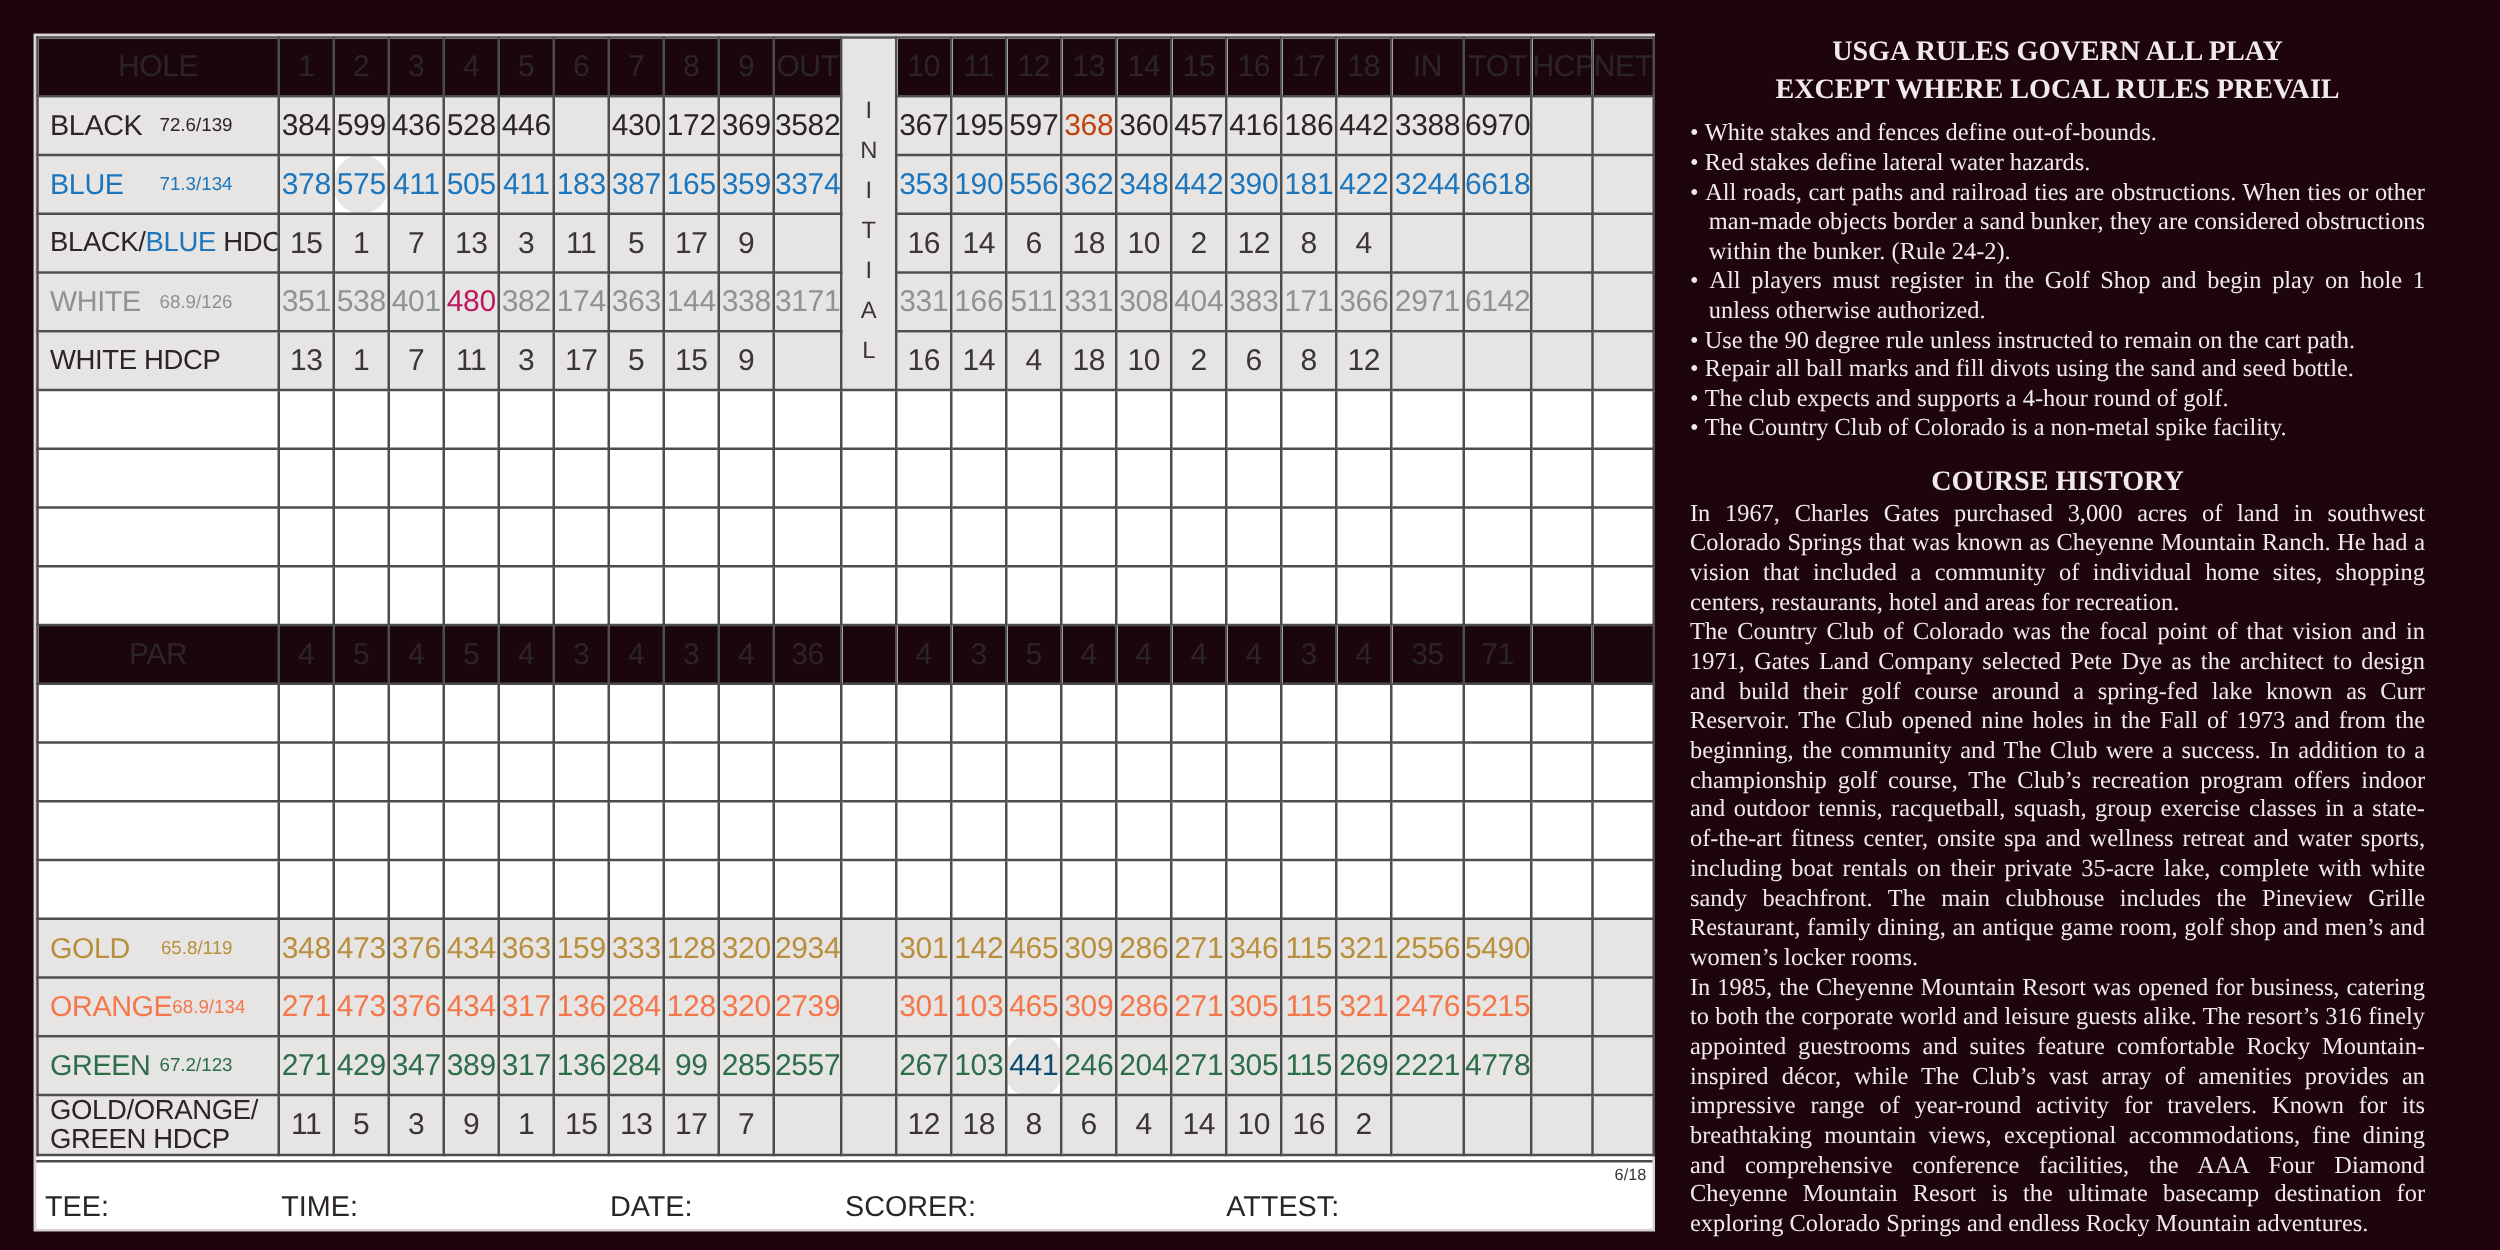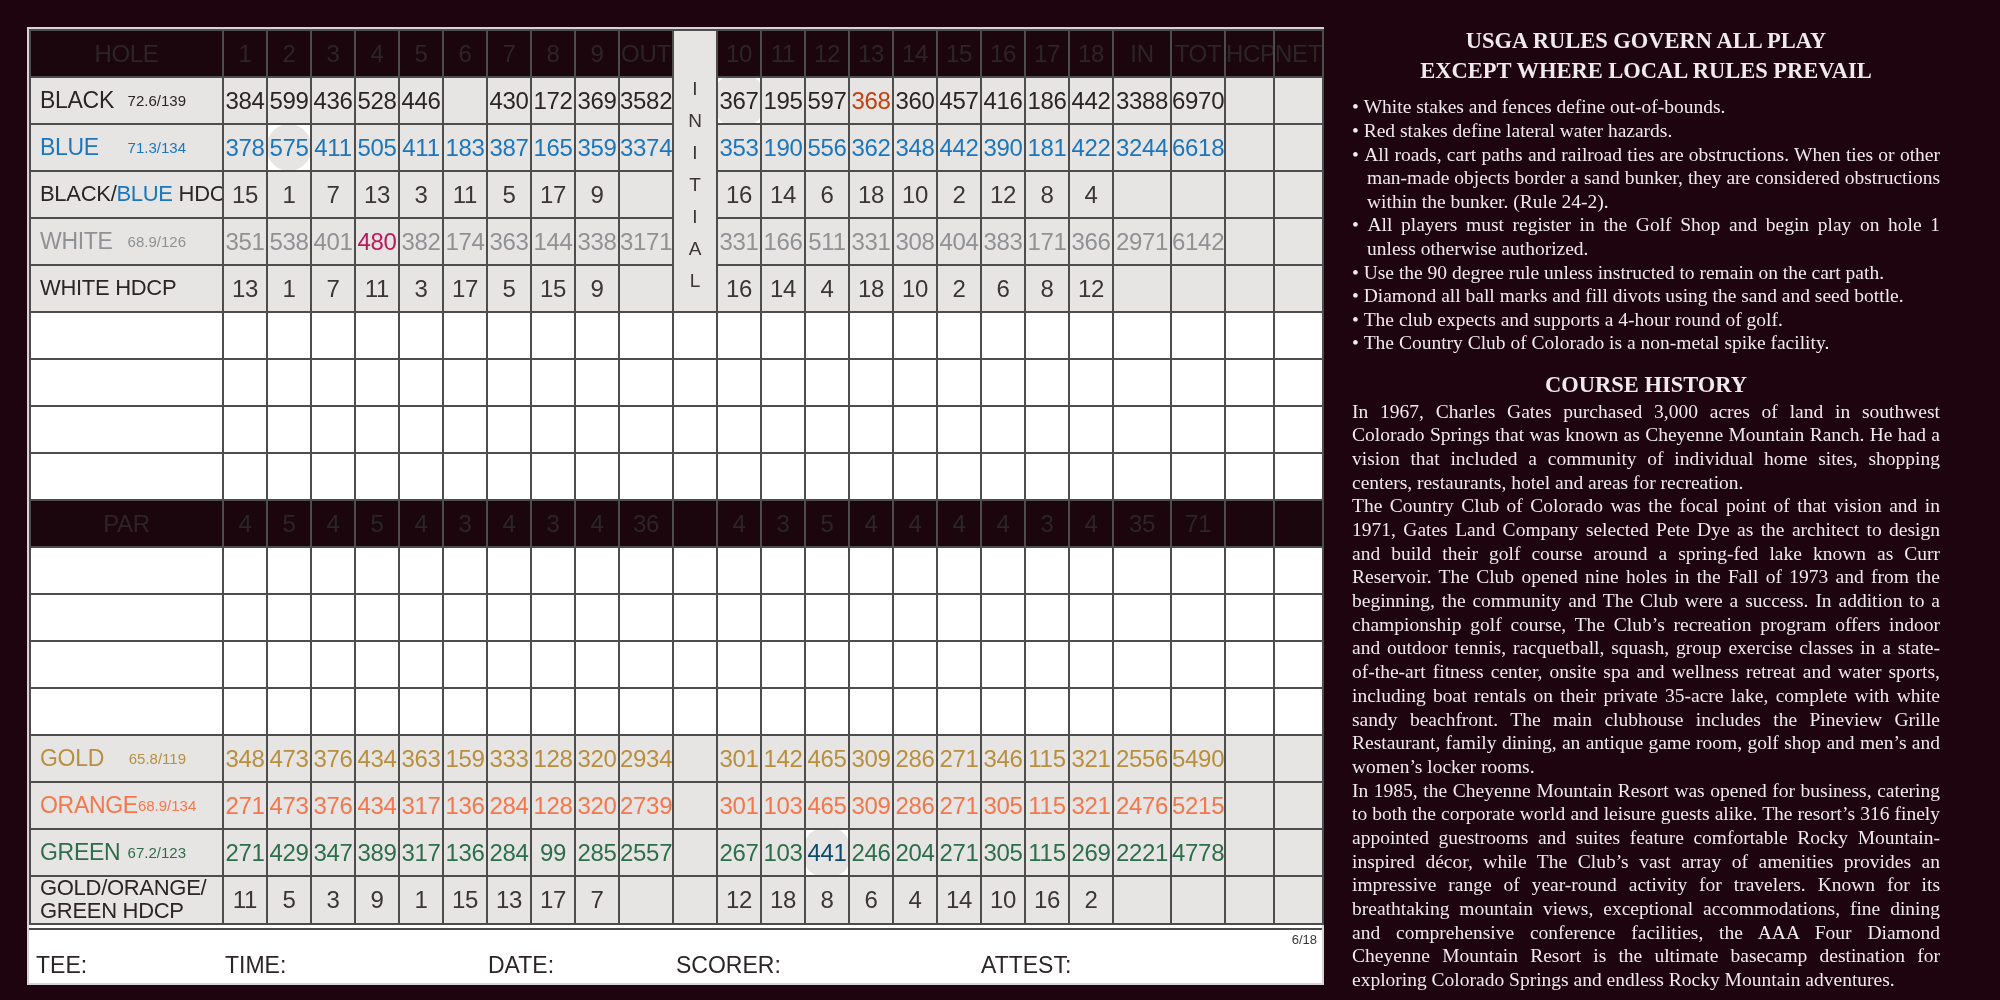--- a/index.html
+++ b/index.html
@@ -126,21 +126,21 @@
           <td class="gray" style="color: rgb(43, 37, 38);">384</td>
           <td class="gray" style="color: rgb(43, 37, 38);">599</td>
           <td class="gray" style="color: rgb(43, 37, 38);">436</td>
           <td class="gray" style="color: rgb(43, 37, 38);">528</td>
           <td class="gray" style="color: rgb(43, 37, 38);">446</td>
           <td class="gray" style="color: #a21caf; padding-left: 45px;">218</td>
           <td class="gray" style="color: rgb(43, 37, 38);">430</td>
           <td class="gray" style="color: rgb(43, 37, 38);">172</td>
           <td class="gray" style="color: rgb(43, 37, 38);">369</td>
           <td class="gray" style="color: rgb(43, 37, 38);">3582</td>
-          <td class="gray" style="color: rgb(43, 37, 38); border-radius: 11px;">367</td>
+          <td class="gray" style="color: rgb(43, 37, 38);">367</td>
           <td class="gray" style="color: rgb(43, 37, 38);">195</td>
           <td class="gray" style="color: rgb(43, 37, 38);">597</td>
           <td class="gray" style="color: #c2410c;">368</td>
           <td class="gray" style="color: rgb(43, 37, 38);">360</td>
           <td class="gray" style="color: rgb(43, 37, 38);">457</td>
           <td class="gray" style="color: rgb(43, 37, 38);">416</td>
           <td class="gray" style="color: rgb(43, 37, 38);">186</td>
           <td class="gray" style="color: rgb(43, 37, 38);">442</td>
           <td class="gray" style="color: rgb(43, 37, 38);">3388</td>
           <td class="gray" style="color: rgb(43, 37, 38);">6970</td>
@@ -658,21 +658,21 @@
   <div class="sec-title">
     <div>USGA RULES GOVERN ALL PLAY</div>
     <div>EXCEPT WHERE LOCAL RULES PREVAIL</div>
   </div>
   <ul class="rules" id="rules-list">
       <li>White stakes and fences define out-of-bounds.</li>
       <li>Red stakes define lateral water hazards.</li>
       <li>All roads, cart paths and railroad ties are obstructions. When ties or other man-made objects border a sand bunker, they are considered obstructions within the bunker. (Rule 24-2).</li>
       <li>All players must register in the Golf Shop and begin play on hole 1 unless otherwise authorized.</li>
       <li>Use the 90 degree rule unless instructed to remain on the cart path.</li>
-      <li>Diamond all ball marks and fill divots using the sand and seed bottle.</li>
+      <li>Repair all ball marks and fill divots using the sand and seed bottle.</li>
       <li>The club expects and supports a 4-hour round of golf.</li>
       <li>The Country Club of Colorado is a non-metal spike facility.</li>
     </ul>
   <div class="sec-title history-title">COURSE HISTORY</div>
   <div class="history" id="history-paragraphs">
       <p>In 1967, Charles Gates purchased 3,000 acres of land in southwest Colorado Springs that was known as Cheyenne Mountain Ranch. He had a vision that included a community of individual home sites, shopping centers, restaurants, hotel and areas for recreation.</p>
       <p>The Country Club of Colorado was the focal point of that vision and in 1971, Gates Land Company selected Pete Dye as the architect to design and build their golf course around a spring-fed lake known as Curr Reservoir. The Club opened nine holes in the Fall of 1973 and from the beginning, the community and The Club were a success. In addition to a championship golf course, The Club’s recreation program offers indoor and outdoor tennis, racquetball, squash, group exercise classes in a state-of-the-art fitness center, onsite spa and wellness retreat and water sports, including boat rentals on their private 35-acre lake, complete with white sandy beachfront. The main clubhouse includes the Pineview Grille Restaurant, family dining, an antique game room, golf shop and men’s and women’s locker rooms.</p>
       <p>In 1985, the Cheyenne Mountain Resort was opened for business, catering to both the corporate world and leisure guests alike. The resort’s 316 finely appointed guestrooms and suites feature comfortable Rocky Mountain-inspired décor, while The Club’s vast array of amenities provides an impressive range of year-round activity for travelers. Known for its breathtaking mountain views, exceptional accommodations, fine dining and comprehensive conference facilities, the AAA Four Diamond Cheyenne Mountain Resort is the ultimate basecamp destination for exploring Colorado Springs and endless Rocky Mountain adventures.</p>
     </div>
 </div>

